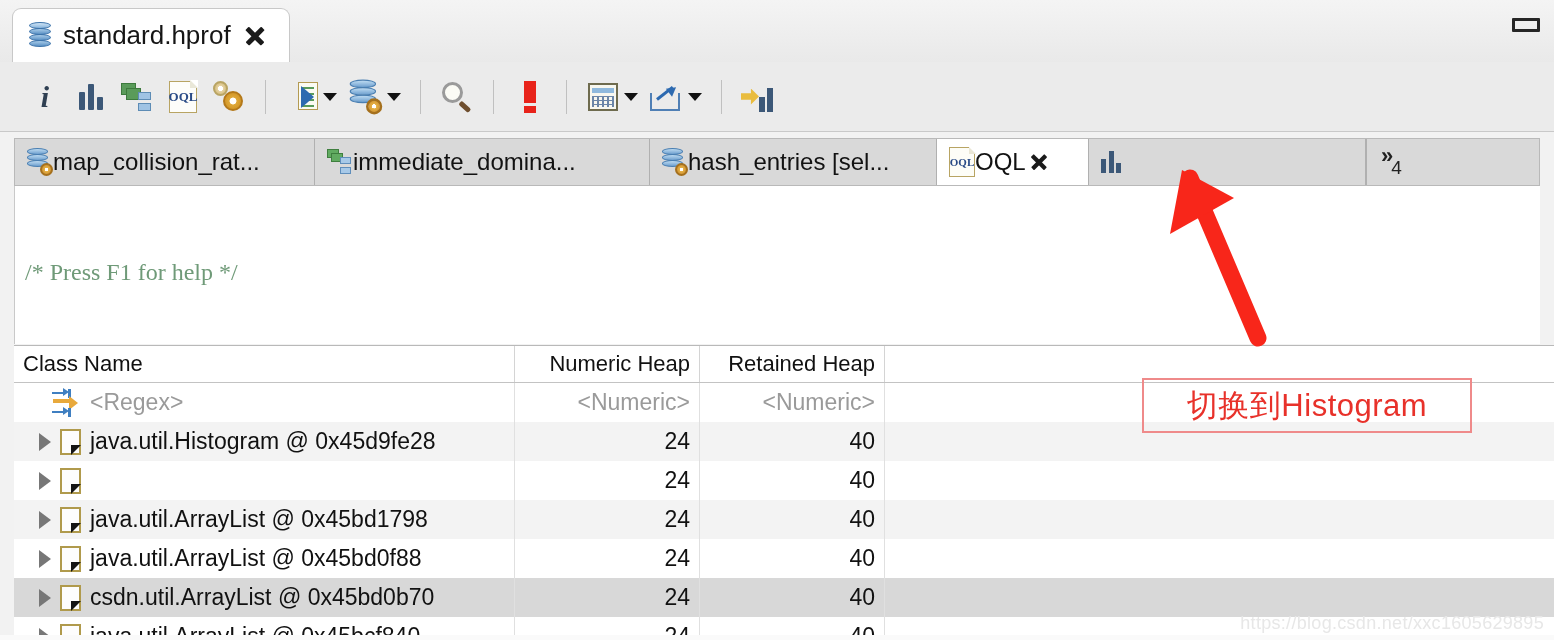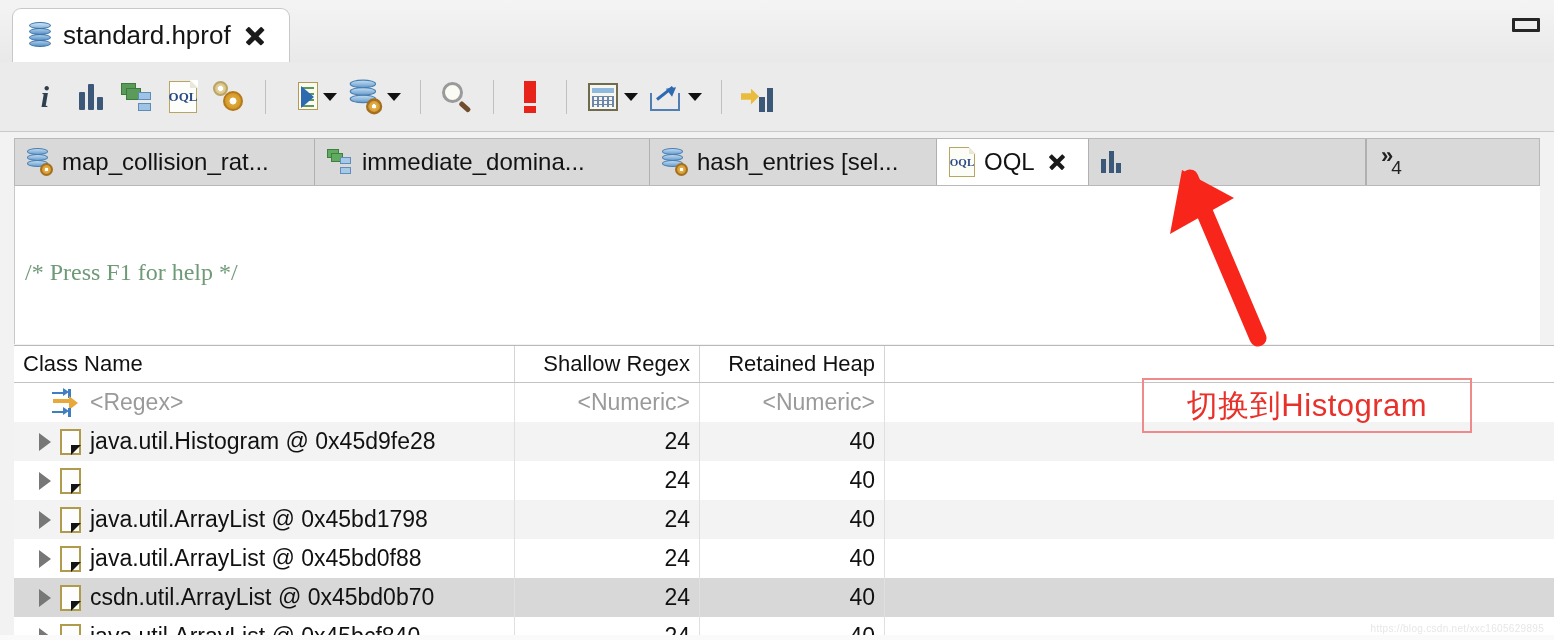--- a/index.html
+++ b/index.html
@@ -122,21 +122,21 @@
   .hist-gold .arw{position:absolute;left:0;top:7px;width:18px;height:16px;background:#e9bc3e;
     clip-path:polygon(0 30%,55% 30%,55% 0,100% 50%,55% 100%,55% 70%,0 70%);border-radius:2px;}
 
   
   .tabrow{
     position:absolute;left:14px;top:138px;width:1526px;height:48px;
     background:#d9d9d9;border:1px solid #b9b9b9;box-sizing:border-box;
     display:flex;align-items:stretch;
   }
   .vtab{
-    display:flex;align-items:center;gap:9px;padding:0 12px;
+    display:flex;align-items:center;gap:0;padding:0 12px;
     border-right:1px solid #b0b0b0;box-sizing:border-box;
     font-size:24px;color:#121212;white-space:nowrap;
   }
   .vtab.active{background:#ffffff;border-right:1px solid #b0b0b0;}
   .vtab .lbl{line-height:1;}
   .ovf{
     display:flex;align-items:center;justify-content:center;padding:0 14px;
     position:relative;border-left:1px solid #b0b0b0;
   }
   .ovf .ch{font-size:22px;font-weight:bold;color:#222;line-height:1;position:relative;top:-6px;}
@@ -218,21 +218,21 @@
 
   
   .anno-box{
     position:absolute;left:1142px;top:378px;width:330px;height:55px;
     border:2px solid #ef8a8a;box-sizing:border-box;background:transparent;
     display:flex;align-items:center;justify-content:center;
   }
   .anno-box span{font-size:31px;color:#e8312a;white-space:nowrap;letter-spacing:0.5px;}
   .arrow-svg{position:absolute;left:1130px;top:160px;width:220px;height:210px;pointer-events:none;}
   .watermark{
-    position:absolute;right:10px;bottom:6px;font-size:10px;color:#e7e7e7;letter-spacing:0.3px;
+    position:absolute;right:10px;bottom:6px;font-size:18px;color:#e7e7e7;letter-spacing:0.3px;
   }
   .bottom-fade{position:absolute;left:0;bottom:0;width:1554px;height:5px;background:#fafafa;}
 </style>
 </head>
 <body>
 
 <div class="app">
 
   <div class="titlebar">
     <div class="editor-tab">
@@ -405,21 +405,21 @@
 
   <div class="editor">
     <div><span class="cmt">/* Press F1 for help */</span></div>
     <div><span id="qline"><span class="kw">select</span><span class="pln"> </span><span class="kw">*</span><span class="pln"> </span><span class="kw">from</span><span class="pln"> java.util.ArrayList </span><span class="kw">where</span><span class="pln"> size=0 </span><span class="kw">and</span><span class="pln"> modCount=0</span></span><span class="caret"></span></div>
   </div>
 
   <div class="table">
 
     <div class="thead">
       <div class="th c1">Class Name</div>
-      <div class="th c2">Shallow Regex</div>
+      <div class="th c2">Numeric Heap</div>
       <div class="th c3">Retained Heap</div>
       <div class="th c4"></div>
     </div>
 
     <div class="row">
       <div class="cell c1">
         <span class="rgx-ico">
           <span class="ln" style="left:1px;top:3px;width:12px"></span>
           <span class="hd" style="left:12px;top:-1px"></span>
           <span class="bar" style="left:17px;top:0px"></span>

